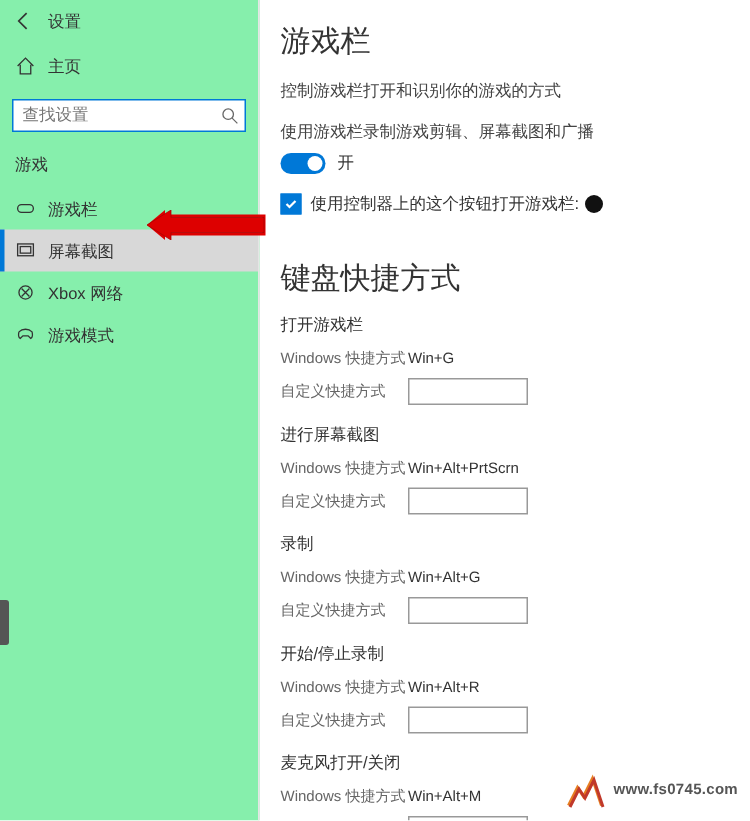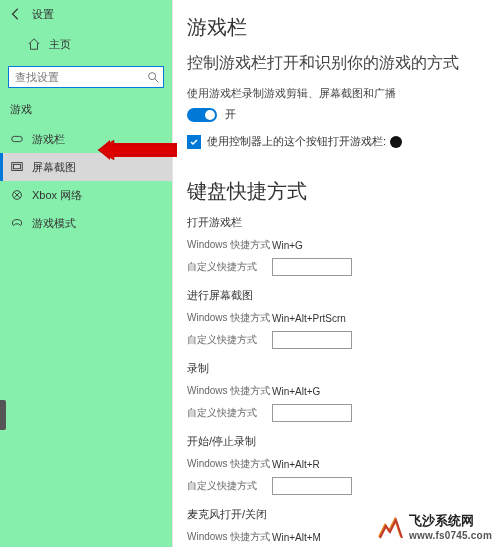--- a/index.html
+++ b/index.html
@@ -2,35 +2,35 @@
 <html><head>
 <meta charset="utf-8">
 <style>
 * { margin: 0; padding: 0; box-sizing: border-box; font-family: "Microsoft YaHei", "Segoe UI", sans-serif; }
 body { width: 500px; height: 547px; overflow: hidden; background: #fff; position: relative; }
 .app { display: flex; height: 100%; }
 .sidebar { width: 173px; background: #86efac; border-right: 1px solid #e5e5e5; }
 .topbar { height: 28px; display: flex; align-items: center; padding-left: 6px; }
 .back-btn { width: 20px; height: 20px; display: flex; align-items: center; justify-content: center; cursor: pointer; }
 .top-title { font-size: 11px; margin-left: 6px; color: #333; }
-.home-row { height: 32px; display: flex; align-items: center; padding-left: 27px; cursor: pointer; }
+.home-row { height: 32px; display: flex; align-items: center; padding-left: 10px; cursor: pointer; }
 .home-row .icon { width: 14px; height: 14px; margin-right: 8px; }
 .home-row span.lbl { font-size: 11px; color: #333; }
 .search-wrap { margin: 6px 8px 10px 8px; position: relative; }
 .search-input { width: 100%; height: 22px; border: 1px solid #0078d7; background: #fff; padding: 0 20px 0 6px; font-size: 11px; outline: none; }
 .search-icon { position: absolute; right: 4px; top: 4px; width: 14px; height: 14px; }
 .section-hdr { font-size: 11px; color: #333; padding: 4px 10px 8px 10px; }
 .nav-item { height: 28px; display: flex; align-items: center; padding-left: 10px; cursor: pointer; position: relative; }
 .nav-item .icon { width: 14px; height: 14px; margin-right: 8px; }
 .nav-item .lbl { font-size: 11px; color: #333; }
 .nav-item.active { background: #d8d8d8; }
 .nav-item.active::before { content: ""; position: absolute; left: 0; top: 0; bottom: 0; width: 3px; background: #0078d7; }
 .main { flex: 1; padding: 14px 16px 0 14px; overflow-y: hidden; color: #333; }
 .page-title { font-size: 20px; font-weight: 400; margin-bottom: 12px; }
-.desc { font-size: 16px; color: #444; margin-bottom: 12px; }
+.desc { font-size: 11px; color: #444; margin-bottom: 12px; }
 .sub { font-size: 11px; color: #444; margin-bottom: 6px; }
 .toggle-row { display: flex; align-items: center; margin-bottom: 12px; }
 .toggle { width: 30px; height: 14px; border-radius: 8px; background: #0078d7; position: relative; cursor: pointer; }
 .toggle::after { content: ""; position: absolute; right: 2px; top: 2px; width: 10px; height: 10px; border-radius: 50%; background: #fff; }
 .toggle-label { font-size: 11px; margin-left: 8px; }
 .check-row { display: flex; align-items: center; margin-bottom: 29px; }
 .checkbox { width: 14px; height: 14px; border: 1px solid #0078d7; background: #0078d7; display: flex; align-items: center; justify-content: center; cursor: pointer; }
 .check-lbl { font-size: 11px; margin-left: 6px; }
 .xbox-dot { width: 12px; height: 12px; border-radius: 50%; background: #111; margin-left: 4px; display: inline-block; }
 .section-title { font-size: 20px; font-weight: 400; margin: 6px 0 10px 0; }
@@ -208,16 +208,15 @@
 <div class="tab-handle"></div>
 
 <div class="watermark">
   <div class="wm-logo">
     <svg viewBox="0 0 30 30">
       <path d="M4 26 L10 14 L14 20 L20 8 L26 26" stroke="#e67e22" stroke-width="2" fill="none"></path>
       <path d="M4 26 L10 14 L14 20 L20 8 L26 26" stroke="#c0392b" stroke-width="2" fill="none" transform="translate(1,1)"></path>
     </svg>
   </div>
   <div class="wm-text">
-    <div class="t1">飞沙系统网</div>
     <div class="t2">www.fs0745.com</div>
   </div>
 </div>
 
 </body></html>

